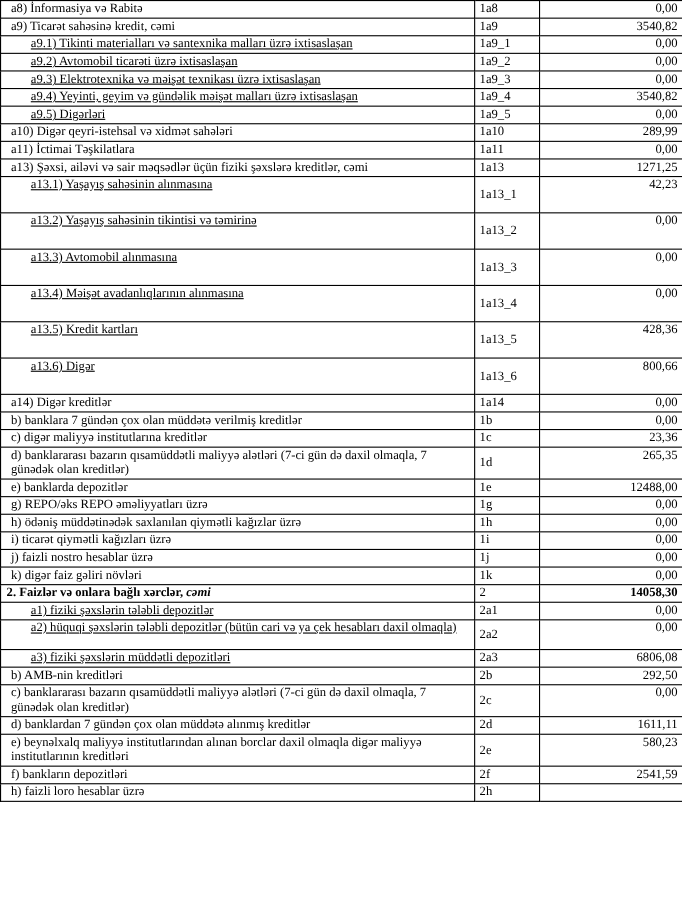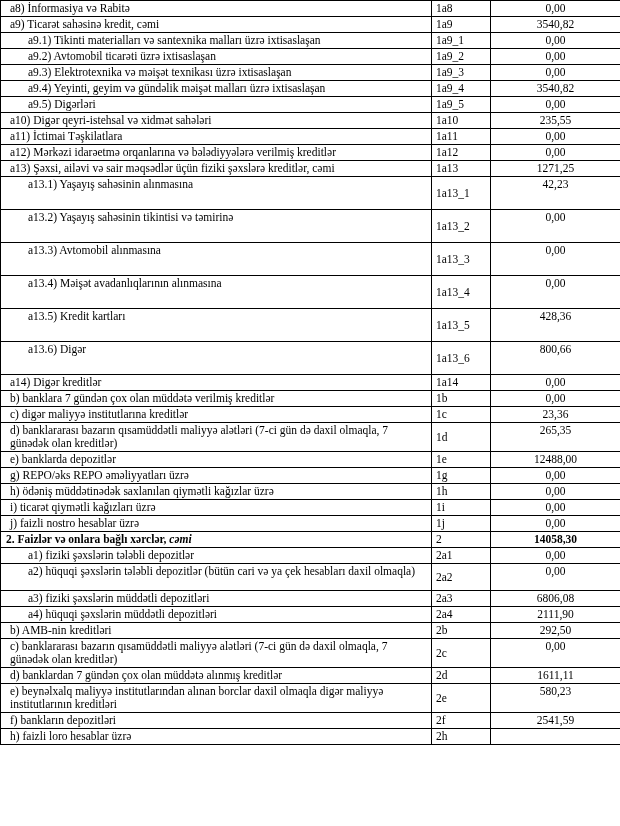--- a/index.html
+++ b/index.html
@@ -22,27 +22,27 @@
   }
   table.fin td {
     border: 1px solid #000000;
     line-height: 13px;
     padding: 1px 4px;
     overflow: hidden;
     word-wrap: break-word;
   }
   td.label { vertical-align: top; }
   td.code  { vertical-align: middle; padding-left: 4px; }
-  td.value { vertical-align: top; text-align: center; padding-right: 5px; }
+  td.value { vertical-align: top; text-align: right; padding-right: 5px; }
   tr.h-s { height: 15px; }
   tr.h-t { height: 33px; }
   tr.h-m { height: 27px; }
   .ind0 { padding-left: 5px  !important; }
   .ind1 { padding-left: 9px  !important; margin-left: 16px; }
-  .ind2 { padding-left: 27px !important; }
+  .ind2 { padding-left: 27px !important; text-decoration: underline; }
   .bold { font-weight: 700; }
   .tail { font-style: italic; }
 </style>
 </head>
 <body>
 
 <table class="fin">
   <colgroup>
     <col style="width:431px">
     <col style="width:59px">
@@ -80,30 +80,25 @@
         <td class="value">3540,82</td>
       </tr>
       <tr class="h-s">
         <td class="label ind2"><span>a9.5) Digərləri</span><span class="tail"></span></td>
         <td class="code">1a9_5</td>
         <td class="value">0,00</td>
       </tr>
       <tr class="h-s">
         <td class="label ind1"><span>a10) Digər qeyri-istehsal və xidmət sahələri</span><span class="tail"></span></td>
         <td class="code">1a10</td>
-        <td class="value">235,55</td>
+        <td class="value">289,99</td>
       </tr>
       <tr class="h-s">
         <td class="label ind1"><span>a11) İctimai Təşkilatlara</span><span class="tail"></span></td>
         <td class="code">1a11</td>
-        <td class="value">0,00</td>
-      </tr>
-      <tr class="h-s">
-        <td class="label ind1"><span>a12) Mərkəzi idarəetmə orqanlarına və bələdiyyələrə verilmiş kreditlər</span><span class="tail"></span></td>
-        <td class="code">1a12</td>
         <td class="value">0,00</td>
       </tr>
       <tr class="h-s">
         <td class="label ind1"><span>a13) Şəxsi, ailəvi və sair məqsədlər üçün fiziki şəxslərə kreditlər, cəmi</span><span class="tail"></span></td>
         <td class="code">1a13</td>
         <td class="value">1271,25</td>
       </tr>
       <tr class="h-t">
         <td class="label ind2"><span>a13.1) Yaşayış sahəsinin alınmasına</span><span class="tail"></span></td>
         <td class="code">1a13_1</td>
@@ -173,43 +168,43 @@
         <td class="label ind1"><span>i) ticarət qiymətli kağızları üzrə</span><span class="tail"></span></td>
         <td class="code">1i</td>
         <td class="value">0,00</td>
       </tr>
       <tr class="h-s">
         <td class="label ind1"><span>j) faizli nostro hesablar üzrə</span><span class="tail"></span></td>
         <td class="code">1j</td>
         <td class="value">0,00</td>
       </tr>
       <tr class="h-s">
+        <td class="label ind1"><span>k) digər faiz gəliri növləri</span><span class="tail"></span></td>
+        <td class="code">1k</td>
+        <td class="value">0,00</td>
+      </tr>
+      <tr class="h-s">
         <td class="label ind0 bold"><span>2. Faizlər və onlara bağlı xərclər, </span><span class="tail">cəmi</span></td>
         <td class="code">2</td>
         <td class="value bold">14058,30</td>
       </tr>
       <tr class="h-s">
         <td class="label ind2"><span>a1) fiziki şəxslərin tələbli depozitlər</span><span class="tail"></span></td>
         <td class="code">2a1</td>
         <td class="value">0,00</td>
       </tr>
       <tr class="h-m">
         <td class="label ind2"><span>a2) hüquqi şəxslərin tələbli depozitlər (bütün cari və ya çek hesabları daxil olmaqla)</span><span class="tail"></span></td>
         <td class="code">2a2</td>
         <td class="value">0,00</td>
       </tr>
       <tr class="h-s">
         <td class="label ind2"><span>a3) fiziki şəxslərin müddətli depozitləri</span><span class="tail"></span></td>
         <td class="code">2a3</td>
         <td class="value">6806,08</td>
-      </tr>
-      <tr class="h-s">
-        <td class="label ind2"><span>a4) hüquqi şəxslərin müddətli depozitləri</span><span class="tail"></span></td>
-        <td class="code">2a4</td>
-        <td class="value">2111,90</td>
       </tr>
       <tr class="h-s">
         <td class="label ind1"><span>b) AMB-nin kreditləri</span><span class="tail"></span></td>
         <td class="code">2b</td>
         <td class="value">292,50</td>
       </tr>
       <tr class="h-m">
         <td class="label ind1"><span>c) banklararası bazarın qısamüddətli maliyyə alətləri (7-ci gün də daxil olmaqla, 7 günədək olan kreditlər)</span><span class="tail"></span></td>
         <td class="code">2c</td>
         <td class="value">0,00</td>

